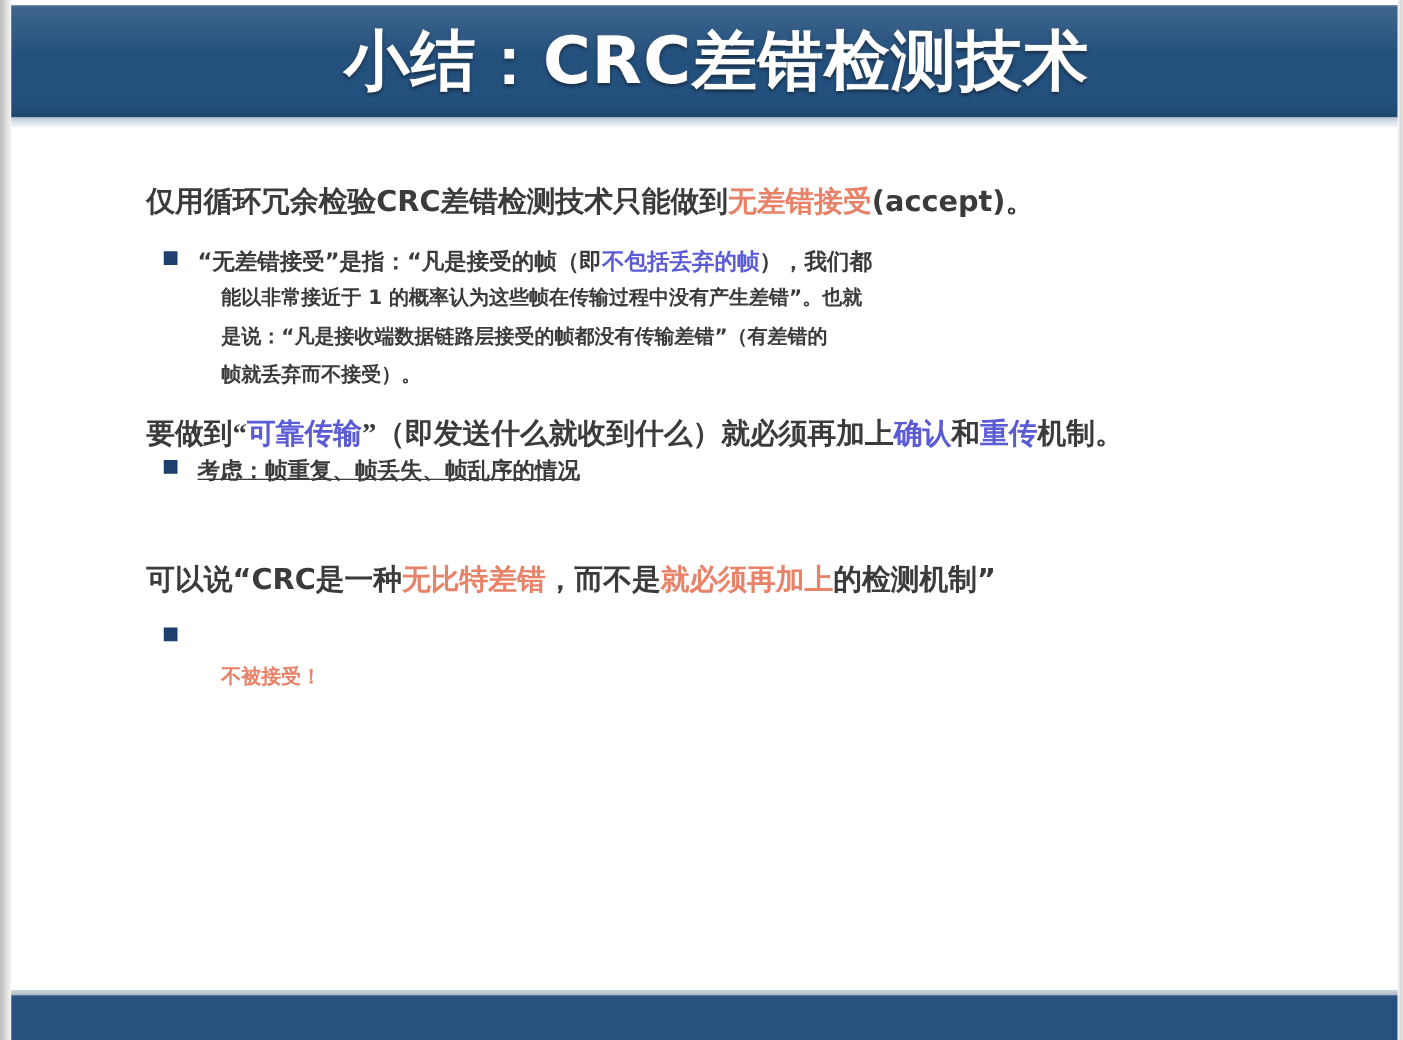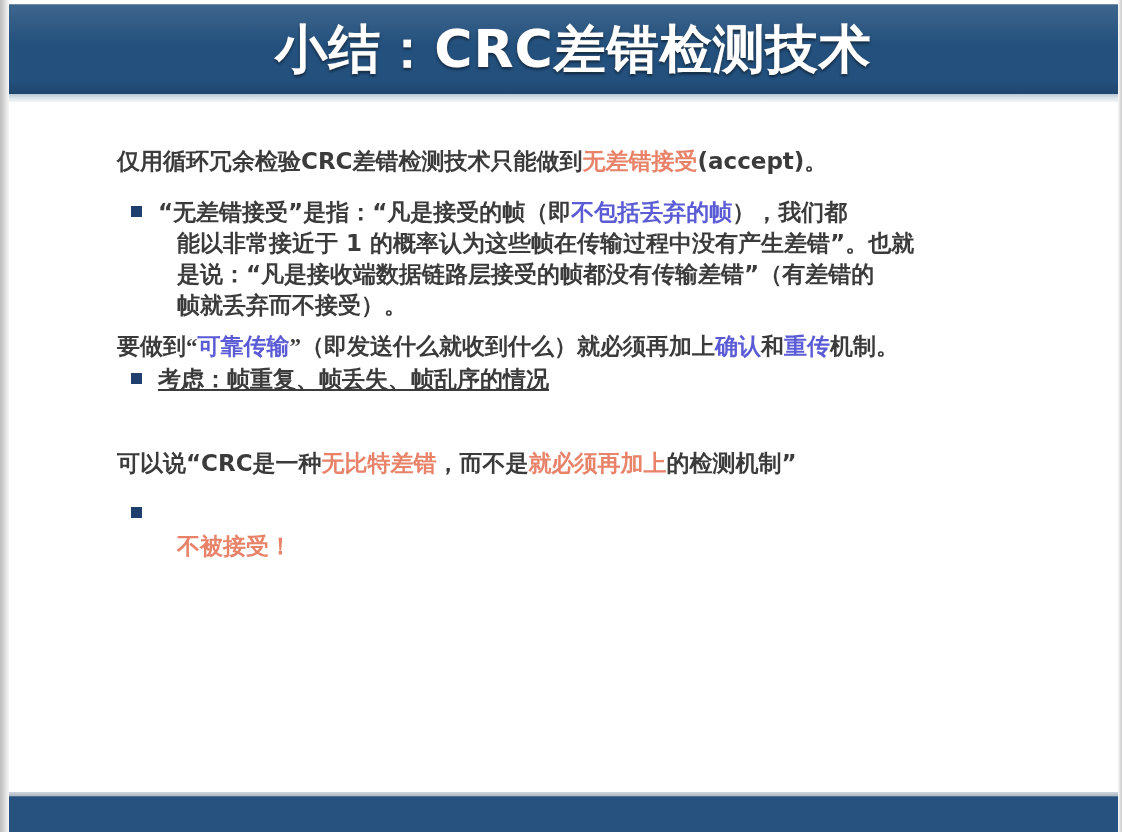--- a/index.html
+++ b/index.html
@@ -102,25 +102,25 @@
     font-weight: bold;
   }
   
   .lvl1 {
     font-size: 23px;
     left: 68px;
     margin-left: 40px;
   }
   
   .lvl2 {
-    font-size: 23px;
+    font-size: 18px;
     left: 122px;
   }
   .lvl2-cont {
-    font-size: 23px;
+    font-size: 16px;
     left: 168px;
   }
   .bullet {
     display: inline-block;
     width: 11px;
     height: 11px;
     background: #1f3f6e;
     vertical-align: 3px;
     margin-right: 16px;
   }

